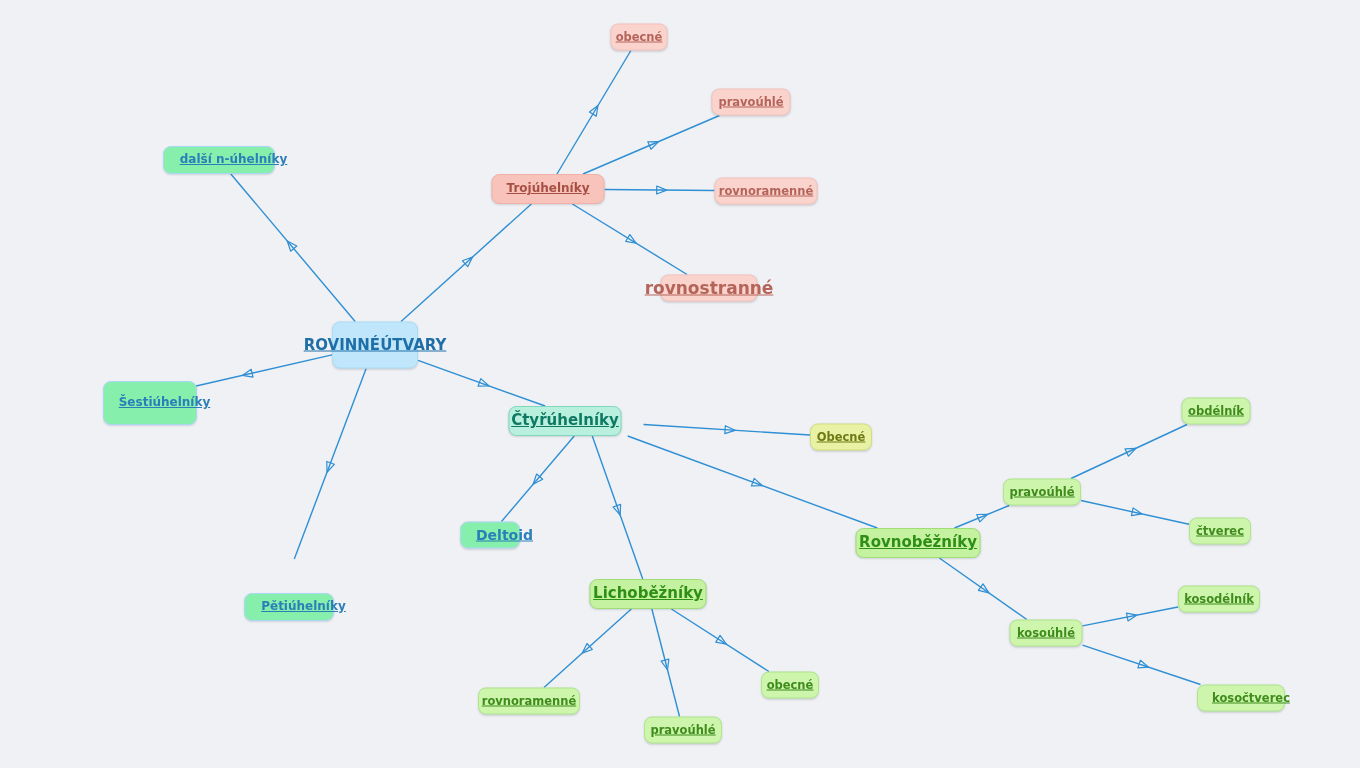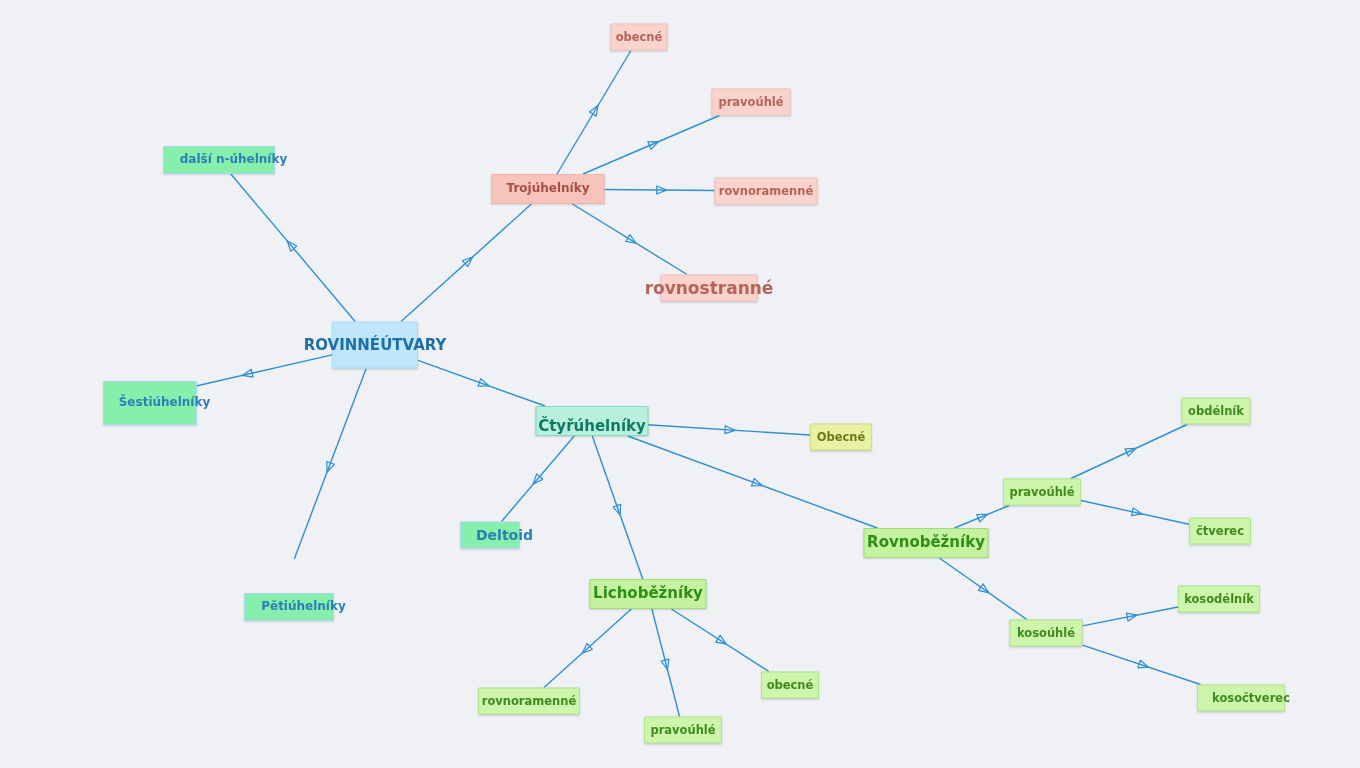--- a/index.html
+++ b/index.html
@@ -28,29 +28,30 @@
     width: 1360px;
     height: 768px;
     pointer-events: none;
   }
   .node {
     position: absolute;
     box-sizing: border-box;
     display: flex;
     align-items: center;
     justify-content: center;
-    border-radius: 1px;
+    border-radius: 8px;
     border-style: solid;
     border-width: 1px;
     white-space: nowrap;
     text-align: center;
     line-height: 1.15;
     box-shadow: 0 1px 2px rgba(60,70,90,0.18);
     transform: translate(-50%, -50%);
     user-select: none;
+    text-decoration: underline;
   }
 
   
   .pal-root {
     background: #bfe6fa;
     border-color: #a9dcf6;
     color: #1e6fa8;
     font-weight: bold;
   }
   .pal-blue {
@@ -182,21 +183,21 @@
   </div>
 
   <div class="node pal-pink" style="left:766px; top:191px; width:103px; height:27px; font-size:11.5px;">
     <span>rovnoramenné</span>
   </div>
 
   <div class="node pal-pink" style="left:709px; top:288px; width:97px; height:27px; font-size:17px;">
     <span>rovnostranné</span>
   </div>
 
-  <div class="node pal-teal" style="left:592px; top:421px; width:113px; height:30px; font-size:15px;align-items:flex-end;">
+  <div class="node pal-teal" style="left:565px; top:421px; width:113px; height:30px; font-size:15px;">
     <span>Čtyřúhelníky</span>
   </div>
 
   <div class="node pal-yellow" style="left:841px; top:437px; width:62px; height:27px; font-size:11.5px;">
     <span>Obecné</span>
   </div>
 
   <div class="node pal-blue" style="left:490px; top:535px; width:60px; height:27px; font-size:14px;">
     <span>Deltoid</span>
   </div>
@@ -210,21 +211,21 @@
   </div>
 
   <div class="node pal-green" style="left:683px; top:730px; width:78px; height:27px; font-size:11.5px;">
     <span>pravoúhlé</span>
   </div>
 
   <div class="node pal-green" style="left:790px; top:685px; width:58px; height:27px; font-size:11.5px;">
     <span>obecné</span>
   </div>
 
-  <div class="node pal-green-major" style="left:918px; top:543px; width:125px; height:30px; font-size:15px;margin-left:8px;">
+  <div class="node pal-green-major" style="left:918px; top:543px; width:125px; height:30px; font-size:15px;">
     <span>Rovnoběžníky</span>
   </div>
 
   <div class="node pal-green" style="left:1042px; top:492px; width:78px; height:27px; font-size:11.5px;">
     <span>pravoúhlé</span>
   </div>
 
   <div class="node pal-green" style="left:1216px; top:411px; width:69px; height:27px; font-size:11.5px;">
     <span>obdélník</span>
   </div>

